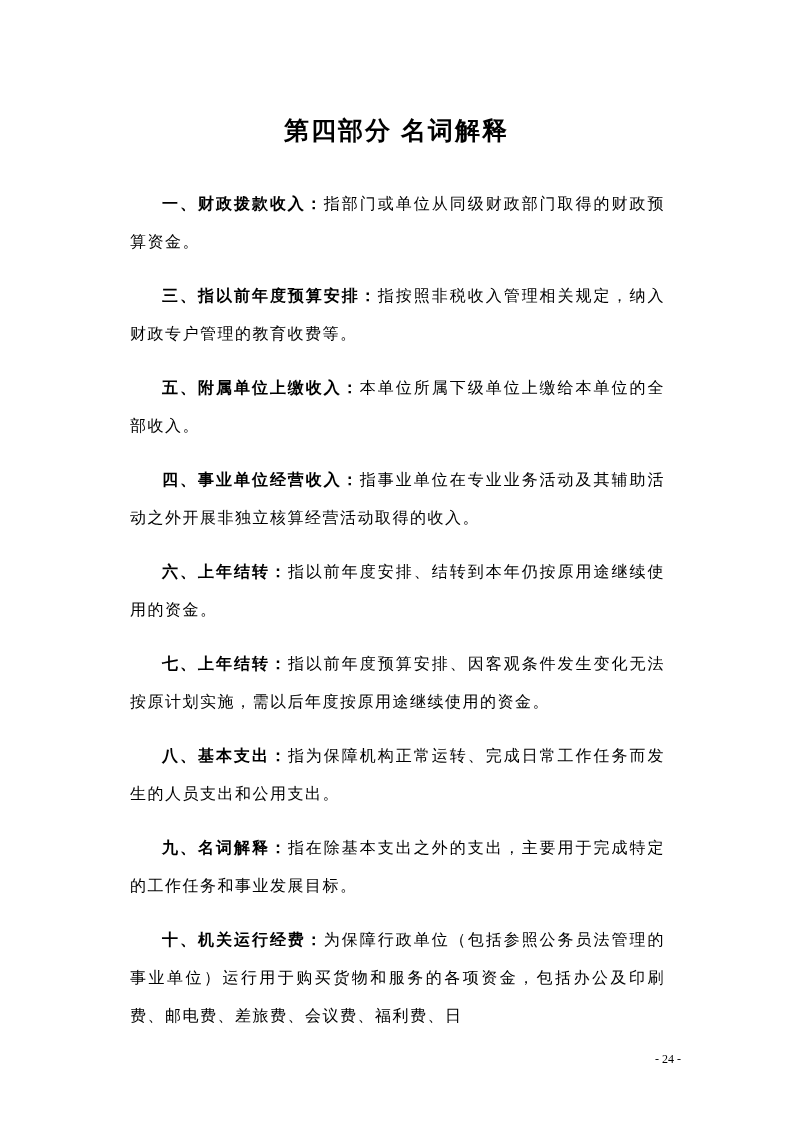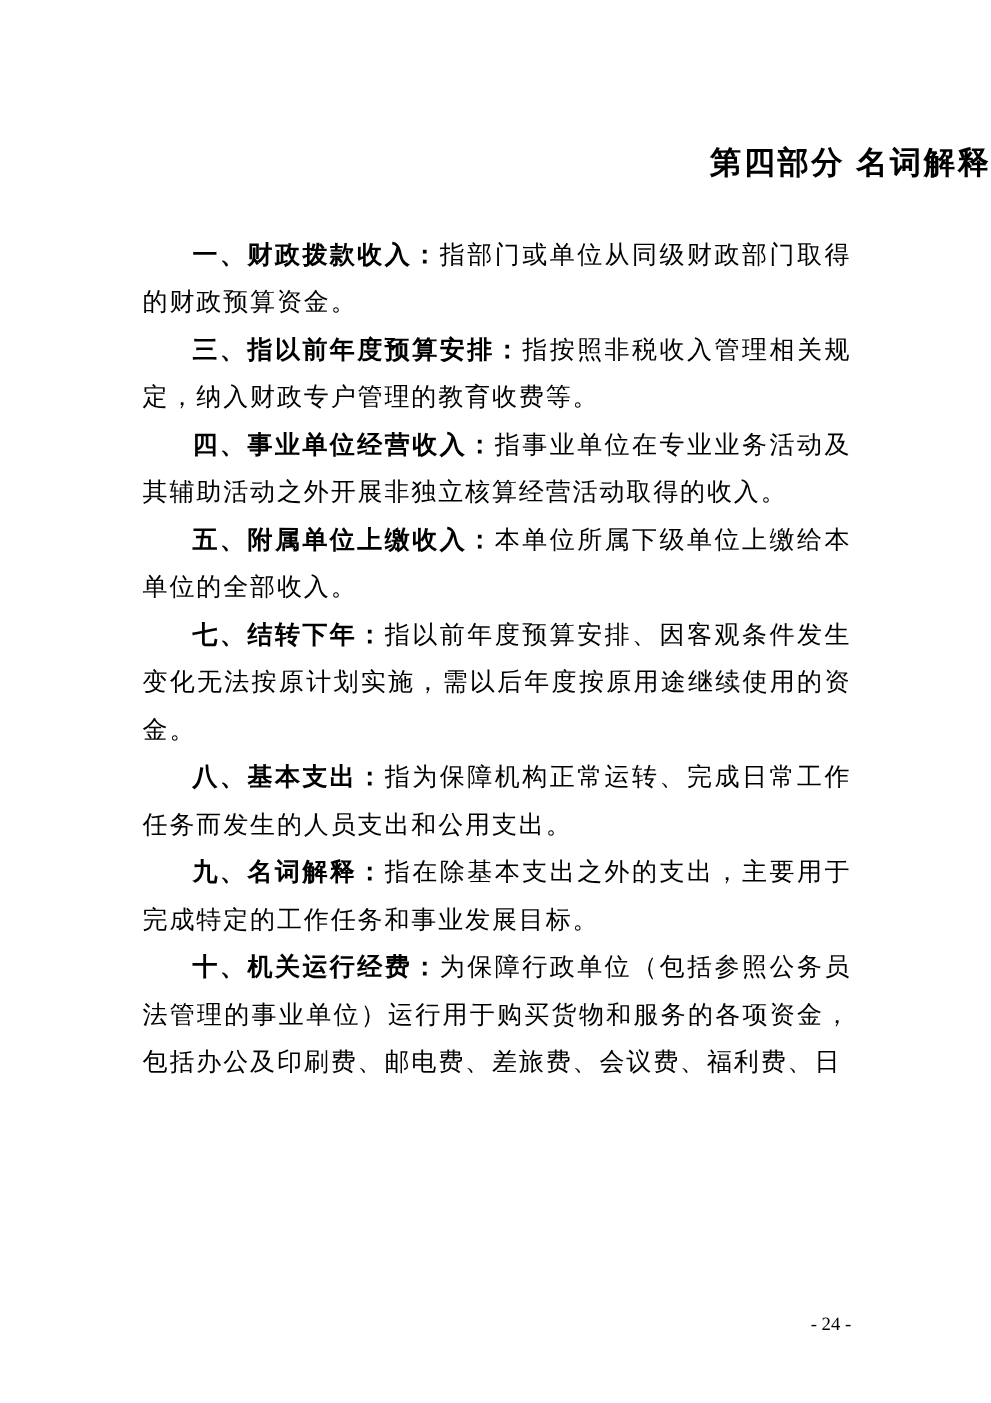--- a/index.html
+++ b/index.html
@@ -12,78 +12,79 @@
     width: 793px;
     height: 1122px;
     margin: 0 auto;
     background: #ffffff;
     color: #000000;
     overflow: hidden;
     box-sizing: border-box;
   }
   .doc-title {
     padding-top: 96px;
-    text-align: right;
+    text-align: center;
     font-family: "Liberation Sans", "DejaVu Sans", sans-serif;
     font-weight: bold;
     font-size: 25px;
     line-height: 34px;
     letter-spacing: 2px;
     white-space: pre;
   }
   .content {
     margin: 38px 112px 0 114px;
   }
   .term-para {
-    margin: 0;
-    font-size: 20px;
+    margin: 16px;
+    font-size: 16px;
     line-height: 38px;
     text-align: justify;
     text-justify: inter-character;
     text-indent: 2em;
     letter-spacing: 1.5px;
     font-family: "Liberation Serif", "DejaVu Serif", serif;
   }
   .term-label {
     font-family: "Liberation Sans", "DejaVu Sans", sans-serif;
     font-weight: bold;
   }
   .term-def {
     font-family: "Liberation Serif", "DejaVu Serif", serif;
     font-weight: normal;
   }
   .page-footer {
     position: absolute;
     top: 1052px;
     right: 112px;
     font-family: "Liberation Serif", "DejaVu Serif", serif;
-    font-size: 15px;
+    font-size: 12px;
     color: #000000;
   }
 </style>
 </head>
 <body>
 
 <div class="page">
 
   <h1 class="doc-title">第四部分 名词解释</h1>
 
   <div class="content">
 
     <p class="term-para"><span class="term-label">一、财政拨款收入：</span><span class="term-def">指部门或单位从同级财政部门取得的财政预算资金。</span></p>
 
 
     <p class="term-para"><span class="term-label">三、指以前年度预算安排：</span><span class="term-def">指按照非税收入管理相关规定，纳入财政专户管理的教育收费等。</span></p>
 
+    <p class="term-para"><span class="term-label">五、附属单位上缴收入：</span><span class="term-def">本单位所属下级单位上缴给本单位的全部收入。</span></p>
+
     <p class="term-para"><span class="term-label">四、事业单位经营收入：</span><span class="term-def">指事业单位在专业业务活动及其辅助活动之外开展非独立核算经营活动取得的收入。</span></p>
 
-    <p class="term-para"><span class="term-label">五、附属单位上缴收入：</span><span class="term-def">本单位所属下级单位上缴给本单位的全部收入。</span></p>
+    <p class="term-para"><span class="term-label">六、上年结转：</span><span class="term-def">指以前年度安排、结转到本年仍按原用途继续使用的资金。</span></p>
 
-
-    <p class="term-para"><span class="term-label">七、结转下年：</span><span class="term-def">指以前年度预算安排、因客观条件发生变化无法按原计划实施，需以后年度按原用途继续使用的资金。</span></p>
+    <p class="term-para"><span class="term-label">七、上年结转：</span><span class="term-def">指以前年度预算安排、因客观条件发生变化无法按原计划实施，需以后年度按原用途继续使用的资金。</span></p>
 
     <p class="term-para"><span class="term-label">八、基本支出：</span><span class="term-def">指为保障机构正常运转、完成日常工作任务而发生的人员支出和公用支出。</span></p>
 
     <p class="term-para"><span class="term-label">九、名词解释：</span><span class="term-def">指在除基本支出之外的支出，主要用于完成特定的工作任务和事业发展目标。</span></p>
 
     <p class="term-para"><span class="term-label">十、机关运行经费：</span><span class="term-def">为保障行政单位（包括参照公务员法管理的事业单位）运行用于购买货物和服务的各项资金，包括办公及印刷费、邮电费、差旅费、会议费、福利费、日</span></p>
 
   </div>
 
   <div class="page-footer">- 24 -</div>

